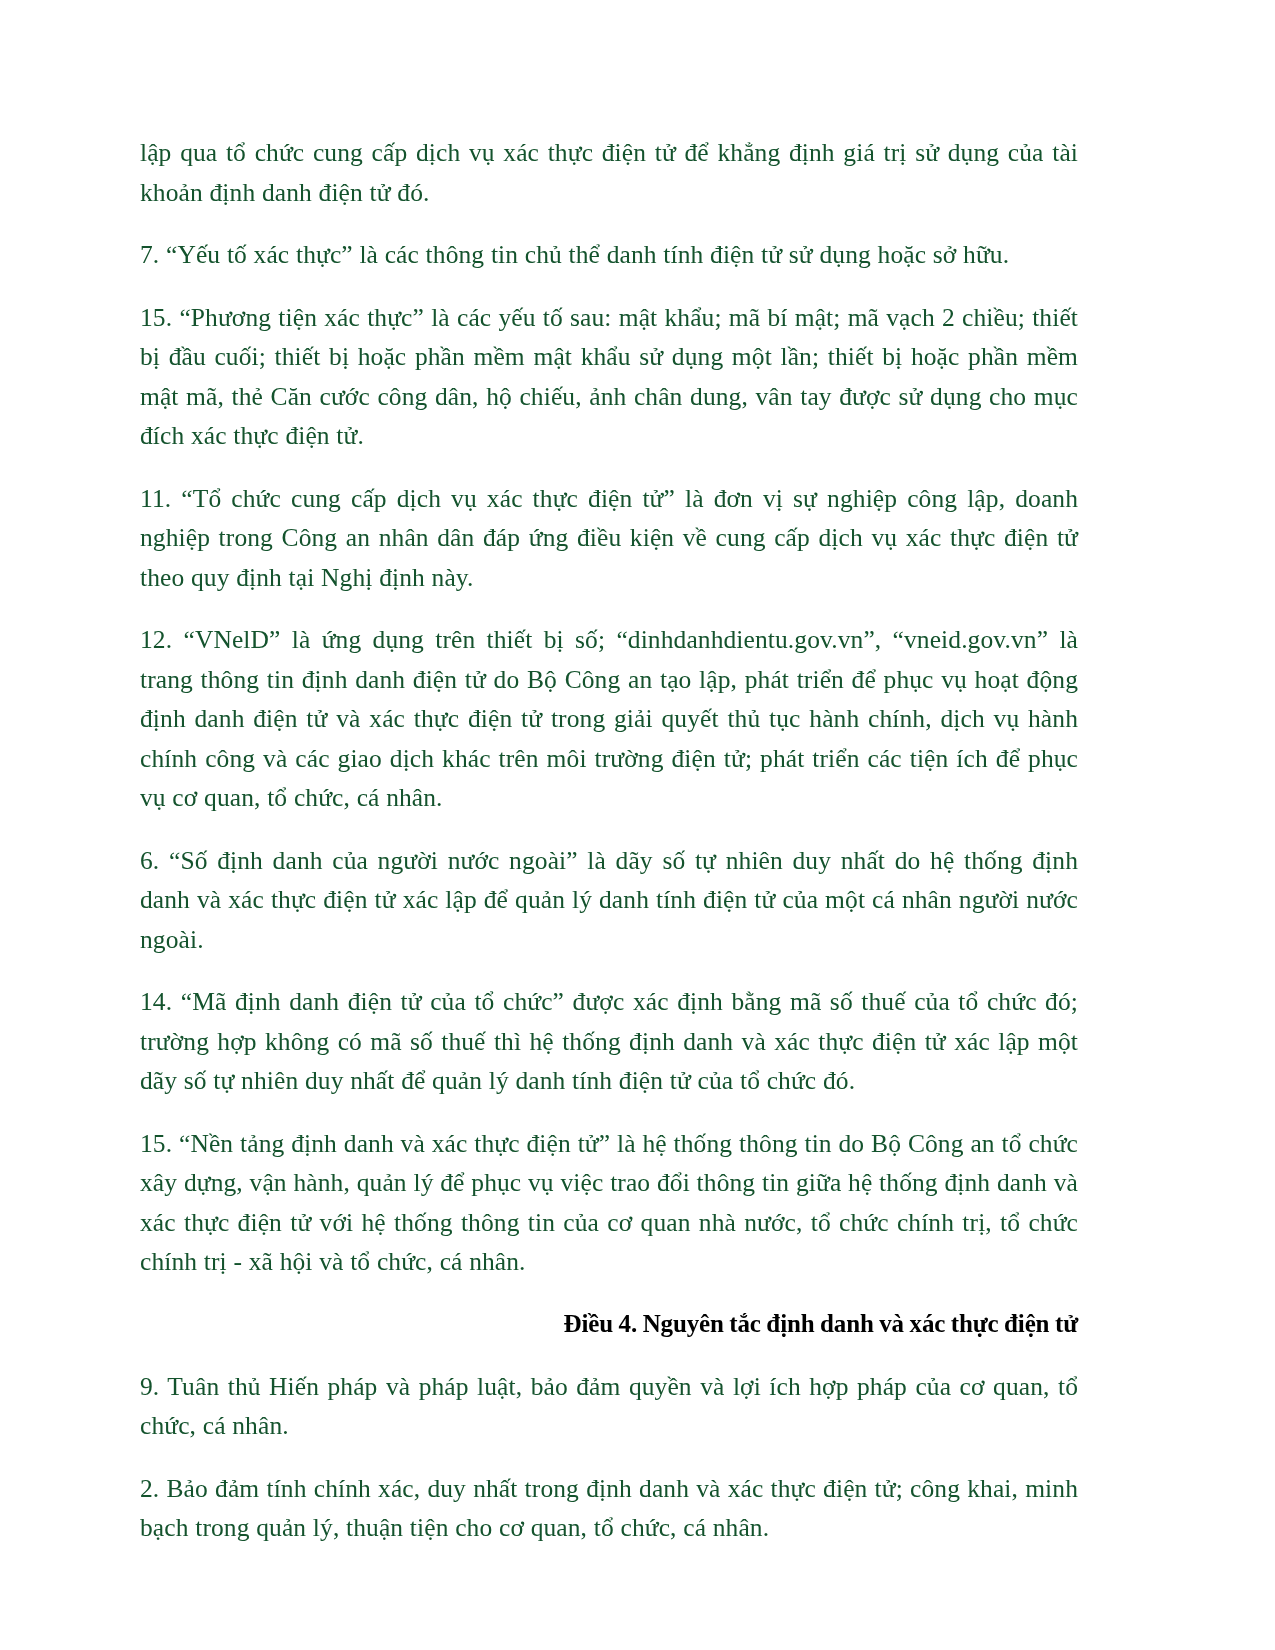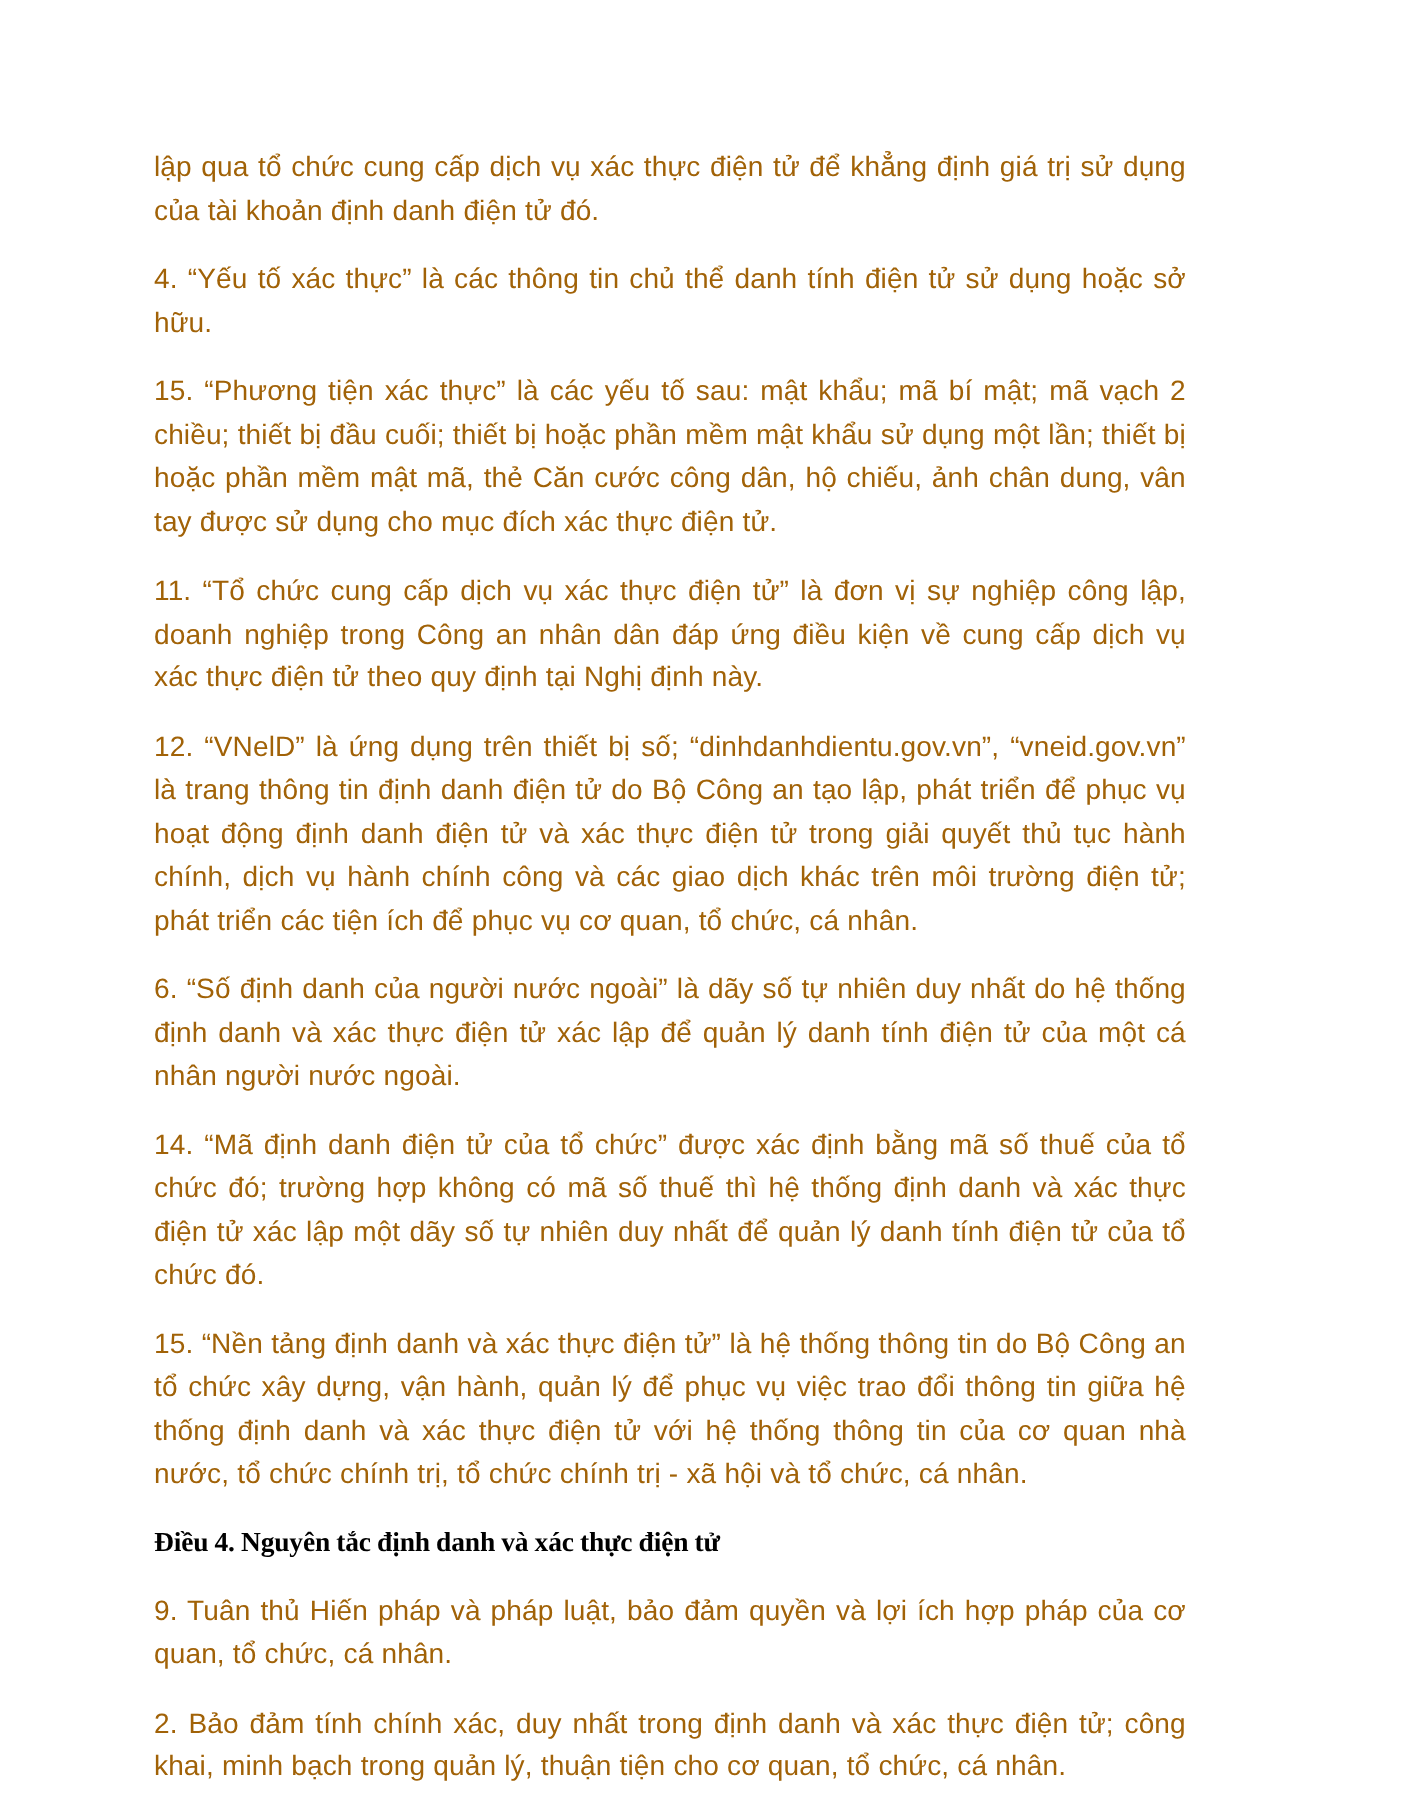--- a/index.html
+++ b/index.html
@@ -19,58 +19,58 @@
   }
 
   .content {
     position: absolute;
     left: 140px;
     top: 133px;
     width: 938px;
   }
 
   .para {
-    font-family: Liberation Sans, sans-serif;
+    font-family: Liberation Serif, serif;
     font-size: 25.5px;
     line-height: 39.5px;
-    color: #a16207;
+    color: #14532d;
     text-align: justify;
     text-justify: inter-word;
     margin: 0 0 23px 0;
     letter-spacing: 0.1px;
     word-spacing: 0.2px;
     -webkit-font-smoothing: antialiased;
   }
 
   .heading {
     font-family: "Liberation Serif", "DejaVu Serif", serif;
     font-size: 25px;
     line-height: 38px;
     font-weight: bold;
     color: #000000;
-    text-align: left;
+    text-align: right;
     margin: 0 0 24px 0;
     letter-spacing: -0.15px;
     word-spacing: -0.5px;
   }
 
   
   .gap-top-1   { margin-top: 0; }
   .gap-before-heading { margin-top: 8px; }
   .gap-after-heading  { margin-top: 2px; }
 </style>
 </head>
 <body>
 
 <div class="page">
   <div class="content">
 
     <p class="para gap-top-1">lập qua tổ chức cung cấp dịch vụ xác thực điện tử để khẳng định giá trị sử dụng của tài khoản định danh điện tử đó.</p>
 
-    <p class="para">4. “Yếu tố xác thực” là các thông tin chủ thể danh tính điện tử sử dụng hoặc sở hữu.</p>
+    <p class="para">7. “Yếu tố xác thực” là các thông tin chủ thể danh tính điện tử sử dụng hoặc sở hữu.</p>
 
     <p class="para">15. “Phương tiện xác thực” là các yếu tố sau: mật khẩu; mã bí mật; mã vạch 2 chiều; thiết bị đầu cuối; thiết bị hoặc phần mềm mật khẩu sử dụng một lần; thiết bị hoặc phần mềm mật mã, thẻ Căn cước công dân, hộ chiếu, ảnh chân dung, vân tay được sử dụng cho mục đích xác thực điện tử.</p>
 
     <p class="para">11. “Tổ chức cung cấp dịch vụ xác thực điện tử” là đơn vị sự nghiệp công lập, doanh nghiệp trong Công an nhân dân đáp ứng điều kiện về cung cấp dịch vụ xác thực điện tử theo quy định tại Nghị định này.</p>
 
     <p class="para">12. “VNelD” là ứng dụng trên thiết bị số; “dinhdanhdientu.gov.vn”, “vneid.gov.vn” là trang thông tin định danh điện tử do Bộ Công an tạo lập, phát triển để phục vụ hoạt động định danh điện tử và xác thực điện tử trong giải quyết thủ tục hành chính, dịch vụ hành chính công và các giao dịch khác trên môi trường điện tử; phát triển các tiện ích để phục vụ cơ quan, tổ chức, cá nhân.</p>
 
     <p class="para">6. “Số định danh của người nước ngoài” là dãy số tự nhiên duy nhất do hệ thống định danh và xác thực điện tử xác lập để quản lý danh tính điện tử của một cá nhân người nước ngoài.</p>
 
     <p class="para">14. “Mã định danh điện tử của tổ chức” được xác định bằng mã số thuế của tổ chức đó; trường hợp không có mã số thuế thì hệ thống định danh và xác thực điện tử xác lập một dãy số tự nhiên duy nhất để quản lý danh tính điện tử của tổ chức đó.</p>

